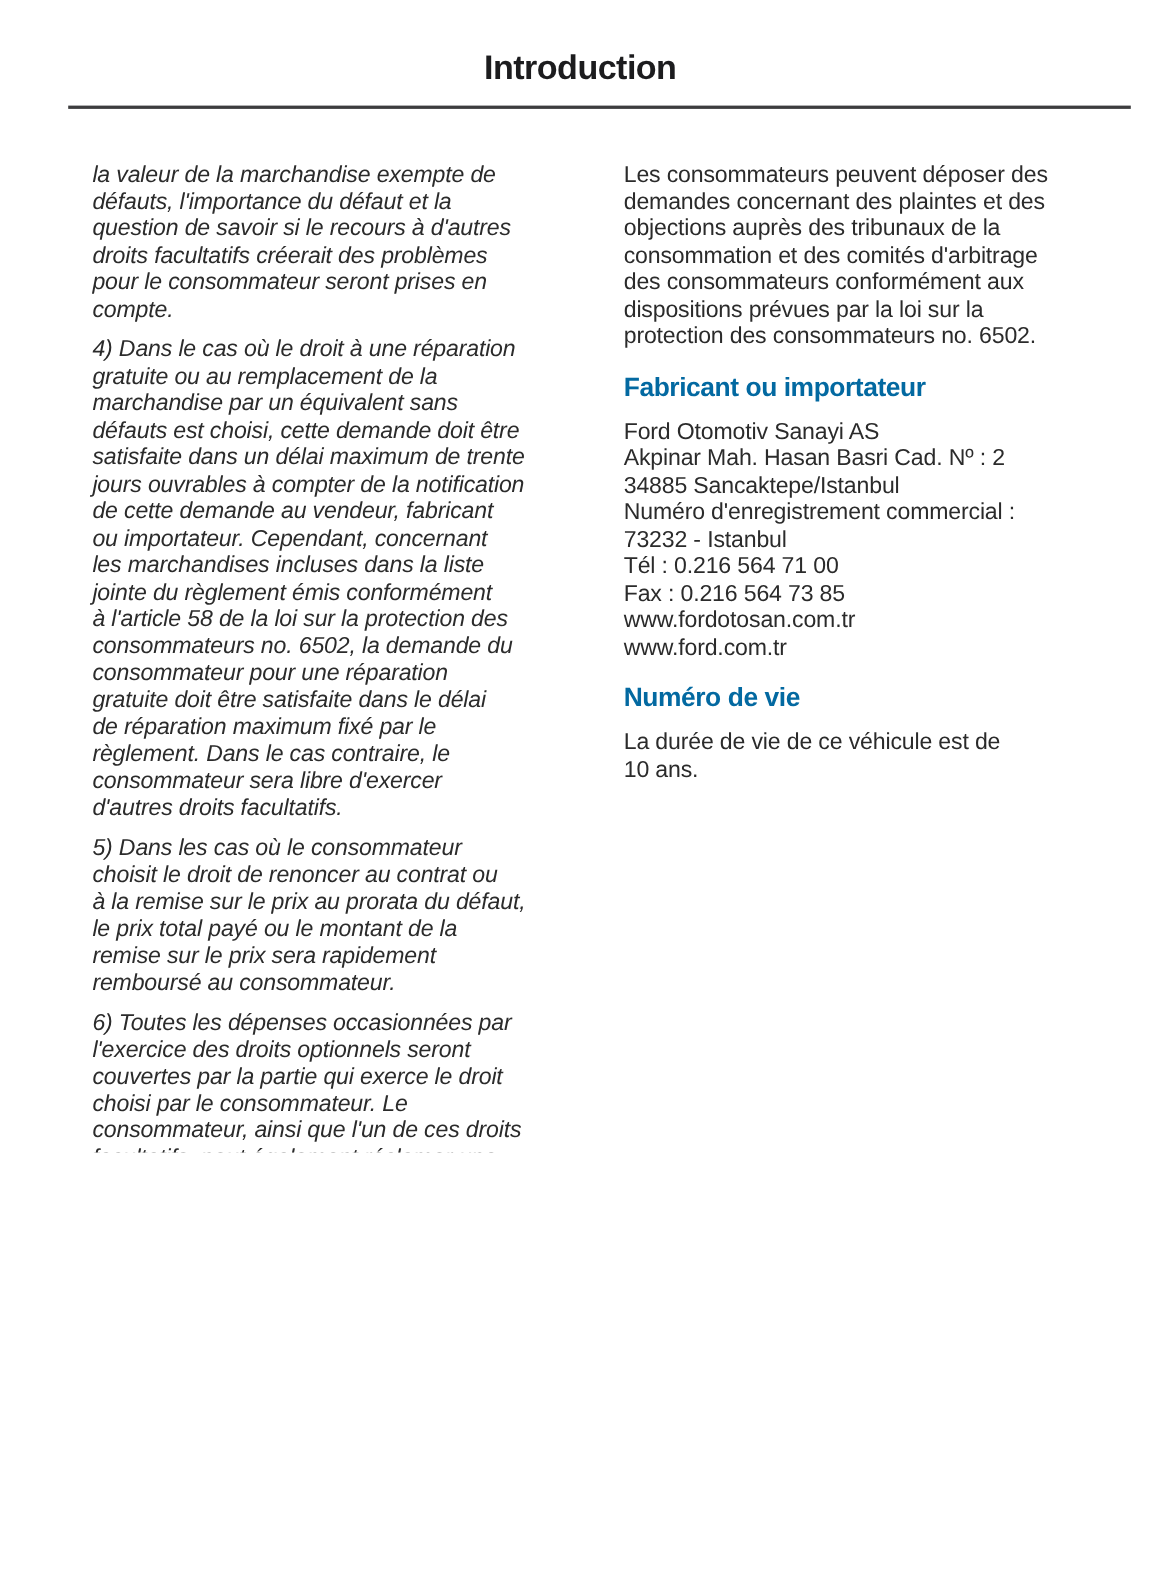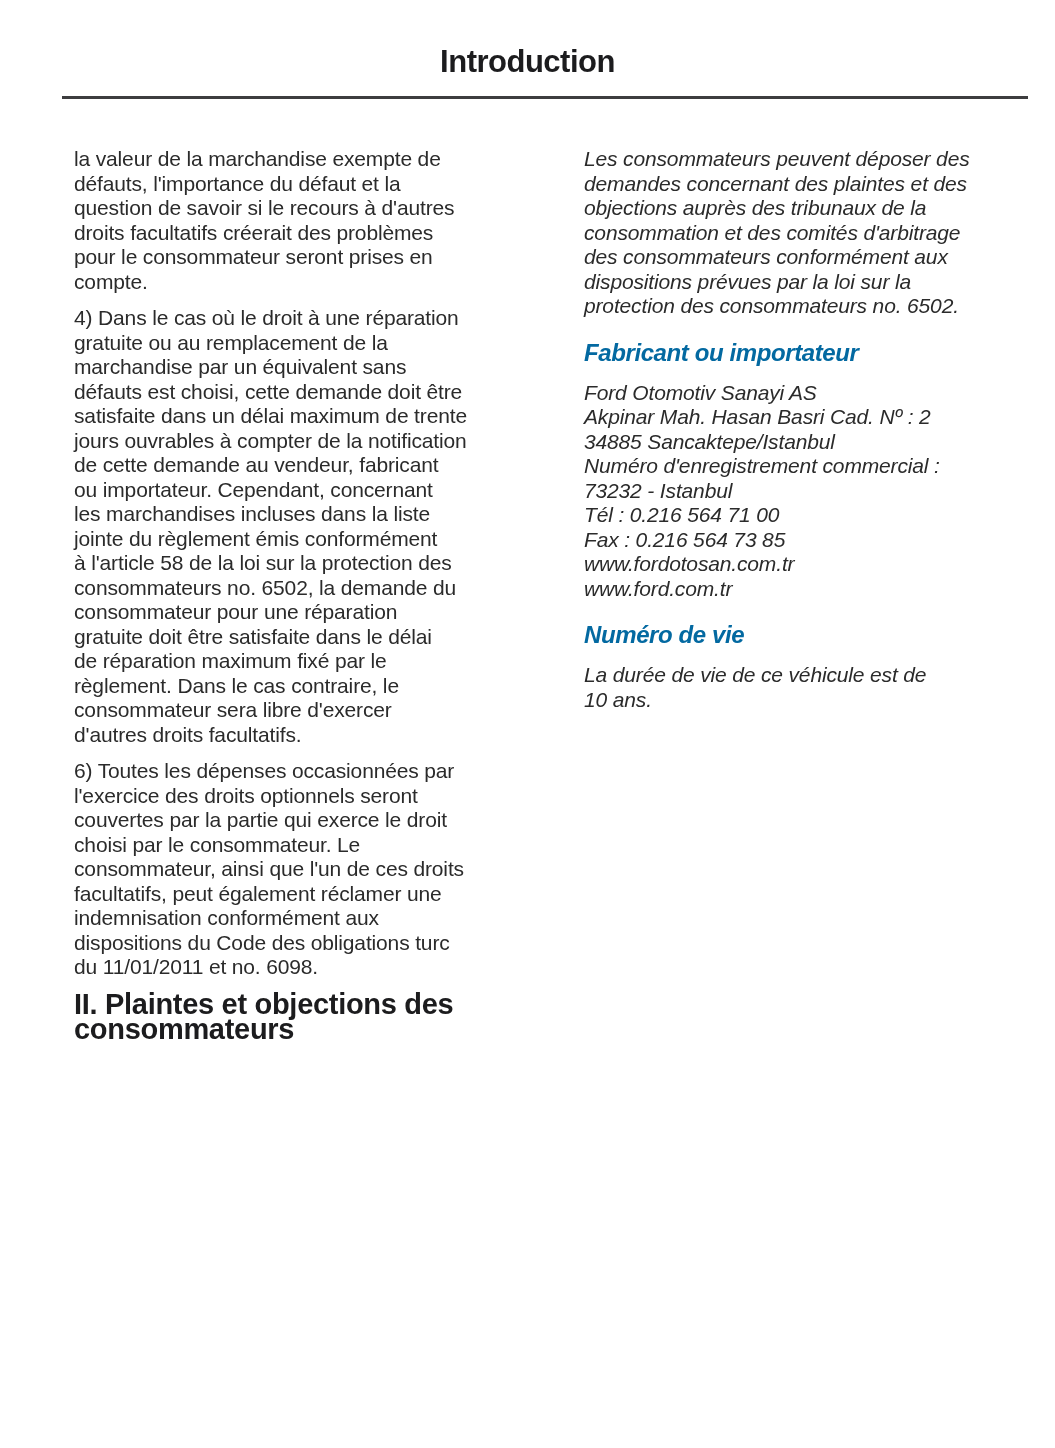--- a/index.html
+++ b/index.html
@@ -32,22 +32,22 @@
     height: 2.5px;
     background: #3d3d3f;
   }
   .col {
     position: absolute;
     top: 147px;
     font-size: 21px;
     line-height: 24.5px;
     letter-spacing: -0.15px;
   }
-  .col-left  { left: 74px;  width: 462px; }
-  .col-right { left: 584px; width: 455px; font-style: italic; }
+  .col-left  { left: 84px;  width: 462px; font-style: italic; }
+  .col-right { left: 567px; width: 455px; }
   .col p {
     margin: 0 0 12px 0;
     white-space: pre-line;
   }
   .col-right p { margin: 0; }
   .subheading {
     margin: 0;
     font-size: 29px;
     line-height: 25.5px;
     font-weight: 800;
@@ -101,20 +101,26 @@
 les marchandises incluses dans la liste
 jointe du règlement émis conformément
 à l'article 58 de la loi sur la protection des
 consommateurs no. 6502, la demande du
 consommateur pour une réparation
 gratuite doit être satisfaite dans le délai
 de réparation maximum fixé par le
 règlement. Dans le cas contraire, le
 consommateur sera libre d'exercer
 d'autres droits facultatifs.</p>
+    <p>5) Dans les cas où le consommateur
+choisit le droit de renoncer au contrat ou
+à la remise sur le prix au prorata du défaut,
+le prix total payé ou le montant de la
+remise sur le prix sera rapidement
+remboursé au consommateur.</p>
     <p>6) Toutes les dépenses occasionnées par
 l'exercice des droits optionnels seront
 couvertes par la partie qui exerce le droit
 choisi par le consommateur. Le
 consommateur, ainsi que l'un de ces droits
 facultatifs, peut également réclamer une
 indemnisation conformément aux
 dispositions du Code des obligations turc
 du 11/01/2011 et no. 6098.</p>
     <h3 class="subheading">II. Plaintes et objections des

